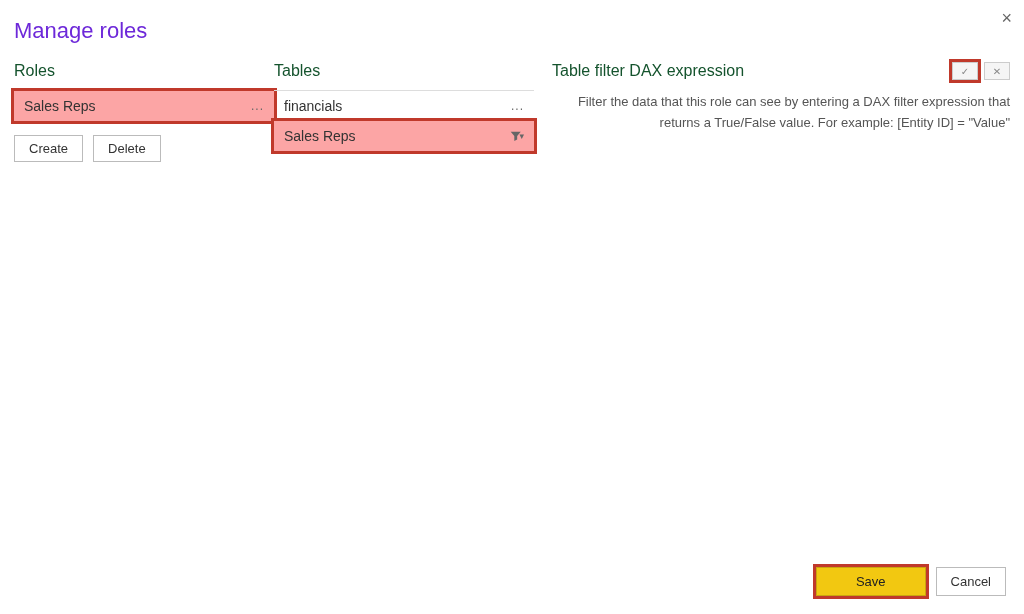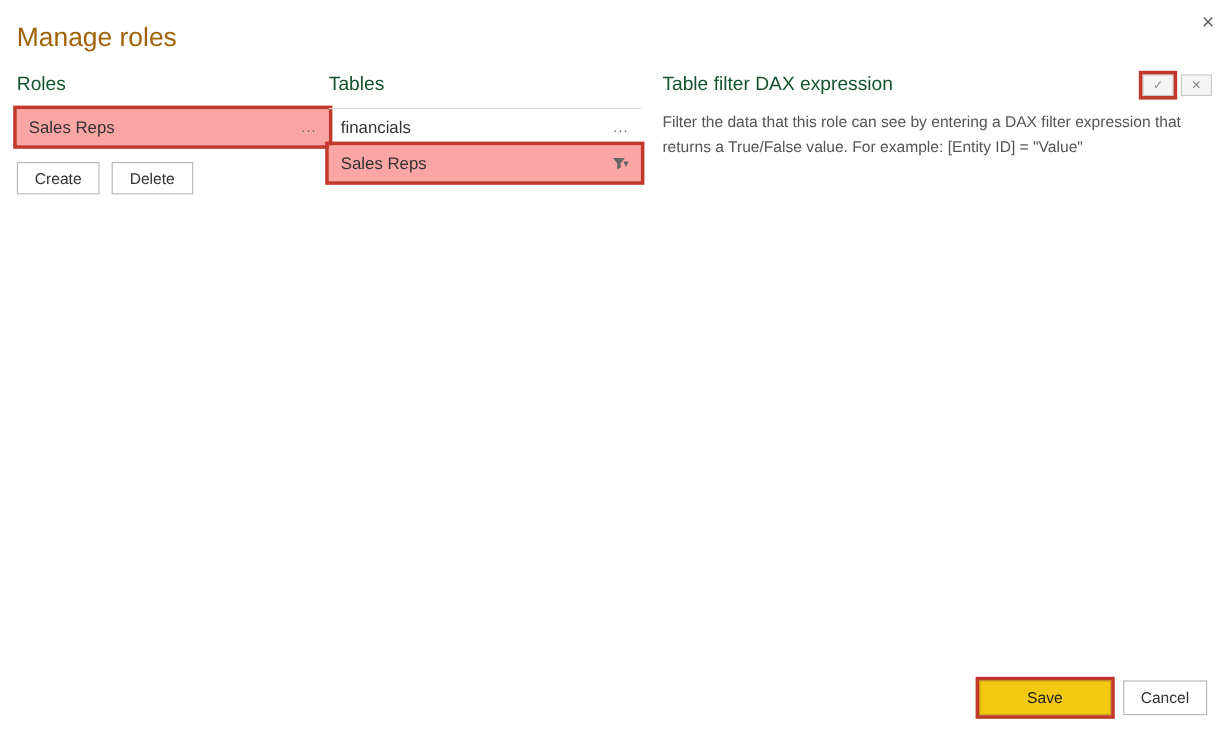--- a/index.html
+++ b/index.html
@@ -17,21 +17,21 @@
       top: 8px;
       right: 12px;
       font-size: 18px;
       color: #666;
       cursor: pointer;
       font-weight: 300;
     }
     .title {
       font-size: 22px;
       font-weight: 400;
-      color: #a16207;
+      color: #6d28d9;
       padding: 18px 0 18px 14px;
     }
     .columns {
       display: flex;
       padding: 0 14px;
       gap: 0;
     }
     .col-roles {
       width: 260px;
       flex-shrink: 0;
@@ -127,20 +127,21 @@
       resize: none;
     }
     .dax-box .expr {
       display: inline-block;
     }
     .dax-help {
       margin-top: 12px;
       color: #555;
       font-size: 13px;
       line-height: 1.6;
+      text-align: right;
     }
     .footer {
       position: absolute;
       bottom: 18px;
       right: 18px;
       display: flex;
       gap: 10px;
     }
     .btn-primary {
       background: #f2c811;

